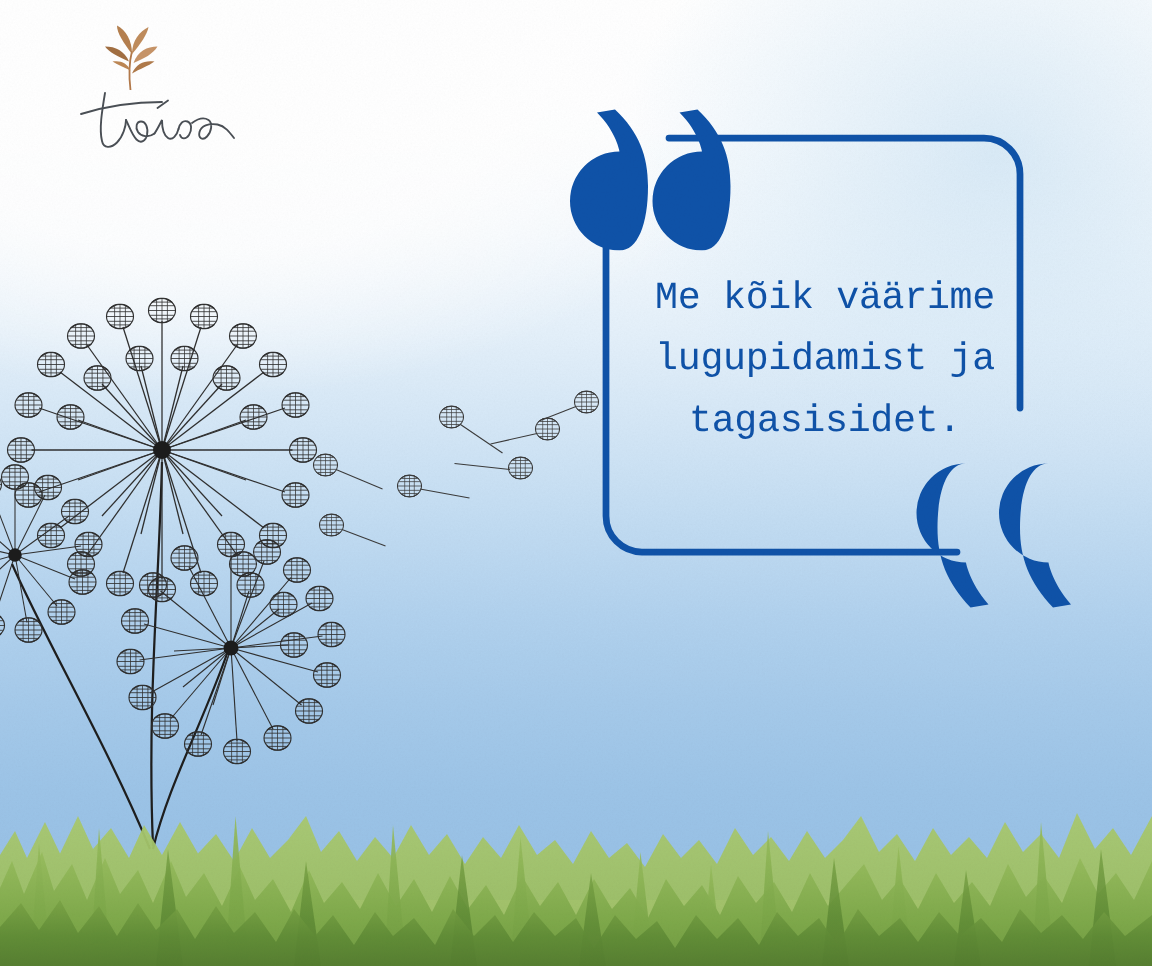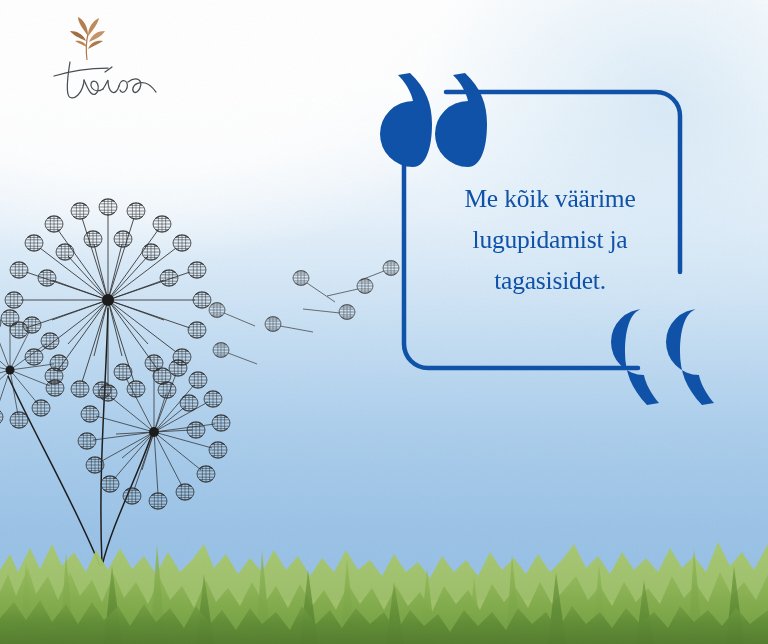--- a/index.html
+++ b/index.html
@@ -53,21 +53,21 @@
   .quote-block{position:absolute;left:380px;top:68px;width:340px;height:340px;}
   .frame{position:absolute;left:0;top:0;width:340px;height:340px;}
   .quote-mark{position:absolute;}
   .mark-open{left:0px;top:4px;width:108px;height:95px;}
   .mark-close{left:230px;top:240px;width:108px;height:98px;}
 
   .quote-text{
     position:absolute;left:22px;top:110px;width:296px;
     text-align:center;
     color:#0f52a8;
-    font-family:Liberation Serif, serif;
+    font-family:Liberation Mono, monospace;
     font-size:25.5px;
     font-weight:500;
     line-height:41px;
     letter-spacing:-0.2px;
     white-space:pre-line;
   }
 </style>
 </head>
 <body>
 

